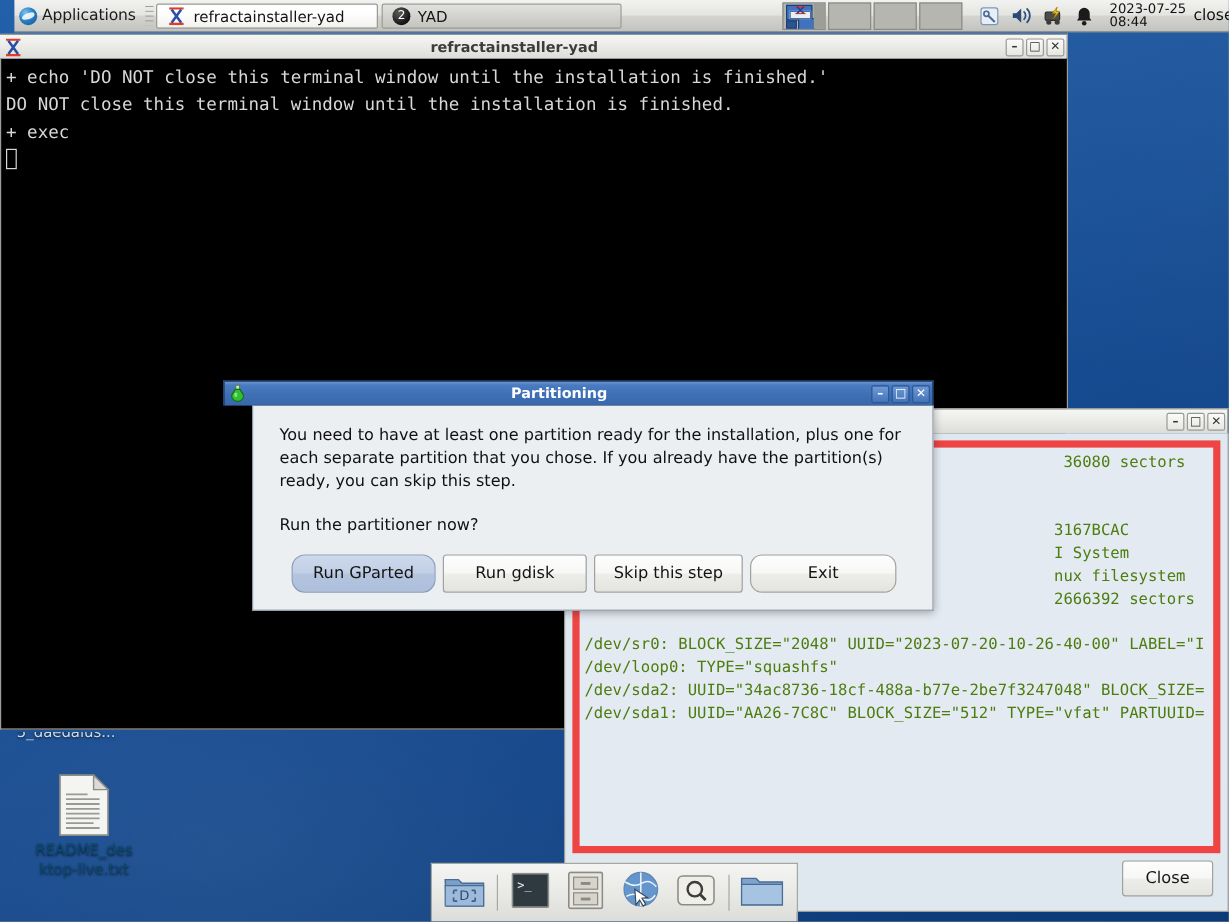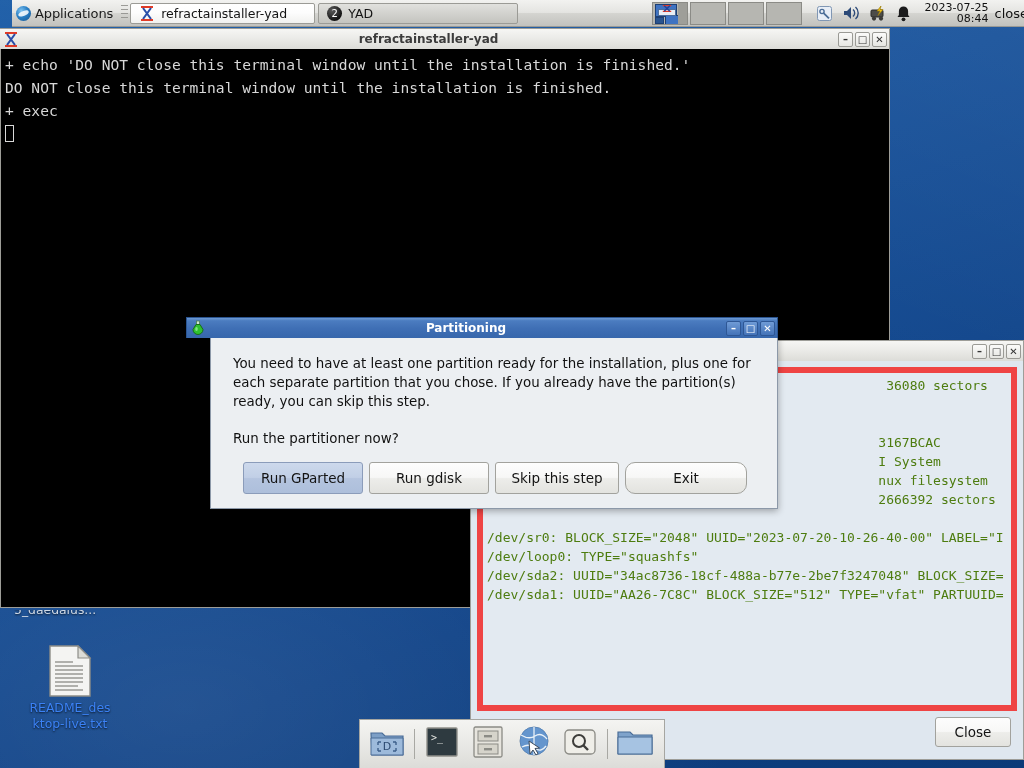--- a/index.html
+++ b/index.html
@@ -89,21 +89,21 @@
   .pager .w4 { left: 12px; top: 12px; width: 14px; height: 10px; }
   .pager .wx { position:absolute; left: 8px; top: 2px; width: 12px; height: 7px; }
   .pager .side { position:absolute; right:0; top:0; width:9px; height:23px; background:#9e9e99;}
   .panel-slot {
     width: 36px; height: 23px; flex:none; margin-right:2px;
     background:#b6b6b1; border:1px solid #8b8b86;
   }
   .tray { display:flex; align-items:center; gap: 9px; padding: 0 8px 0 12px; }
   .tray svg { display: block; }
   .clock {
-    font-size: 11px; line-height: 11.5px; text-align: right; color: #111;
+    font-size: 11px; line-height: 11.5px; text-align: left; color: #111;
     padding: 0 6px; white-space: nowrap;
   }
   .user-name { font-size: 13px; color:#111; padding-right: 8px; }
 
   
   .win-frame { position: absolute; }
   .titlebar {
     height: 21px; display: flex; align-items: center;
     padding: 0 2px 0 3px; gap: 4px;
     font-size: 12px; font-weight: bold;
@@ -177,20 +177,21 @@
   .btn {
     font-family: "DejaVu Sans", sans-serif;
     font-size: 13.5px; color: #141414;
     background: linear-gradient(to bottom, #fdfdfd 0%, #f7f7f6 48%, #ededea 52%, #e3e3df 100%);
     border: 1px solid #a2a29d; border-radius: 3px;
     display: flex; align-items: center; justify-content: center;
   }
   .btn.primary {
     background: linear-gradient(to bottom, #cdd9ec 0%, #c1cfe6 48%, #b4c4df 52%, #adbfdb 100%);
     border-color: #8b9cba;
+    border-radius: 11px;
   }
   #close-button { width: 76px; height: 30px; }
 
   
   #partitioning-dialog { left: 186px; top: 317px; width: 592px; height: 192px; box-shadow: 0 2px 7px rgba(0,0,0,.32); }
   .dlg-body {
     height: calc(100% - 21px);
     background: #eceff2;
     border: 1px solid #8c98a8; border-top: none;
     padding: 16px 20px 0 22px;
@@ -212,21 +213,21 @@
   #exit-button { width: 122px; border-radius: 10px; }
   .flask-ico { width:16px; height:16px; flex:none; }
 
   
   .desk-icon {
     position: absolute; width: 104px; text-align: center;
   }
   #desktop-icon-readme { left: 18px; top: 645px; }
   .desk-icon .glyph { display:flex; justify-content:center; }
   .desk-icon .cap {
-    margin-top: 3px; font-size: 12.4px; color: #3b82f6; line-height: 16px;
+    margin-top: 3px; font-size: 12.4px; color: #0c4a6e; line-height: 16px;
     text-shadow: 0 1px 2px rgba(0,0,0,.75);
     word-break: break-all;
   }
   #desktop-icon-clipped {
     position:absolute; left: 14px; top: 602px; width: 150px;
     color:#cfd9e6; font-size: 12.4px; text-shadow: 0 1px 2px rgba(0,0,0,.7);
     clip-path: inset(8px 0 0 0);
   }
 
   

